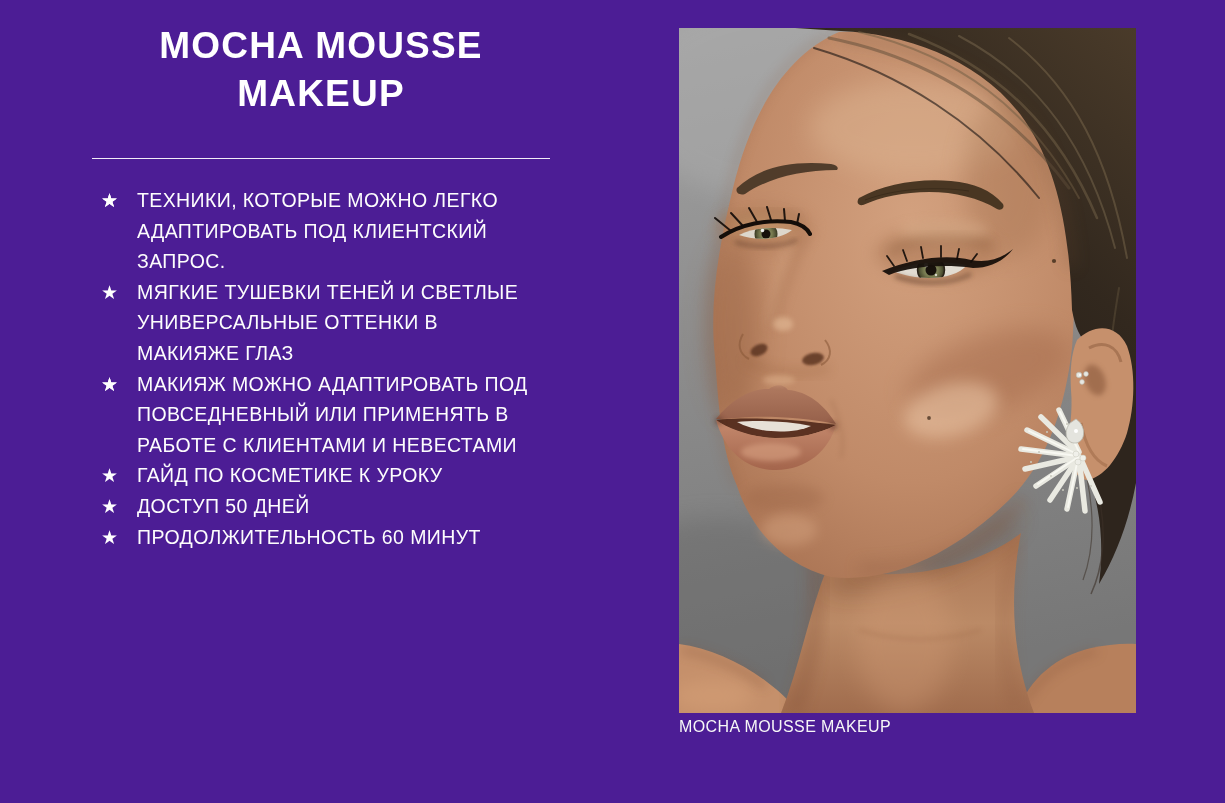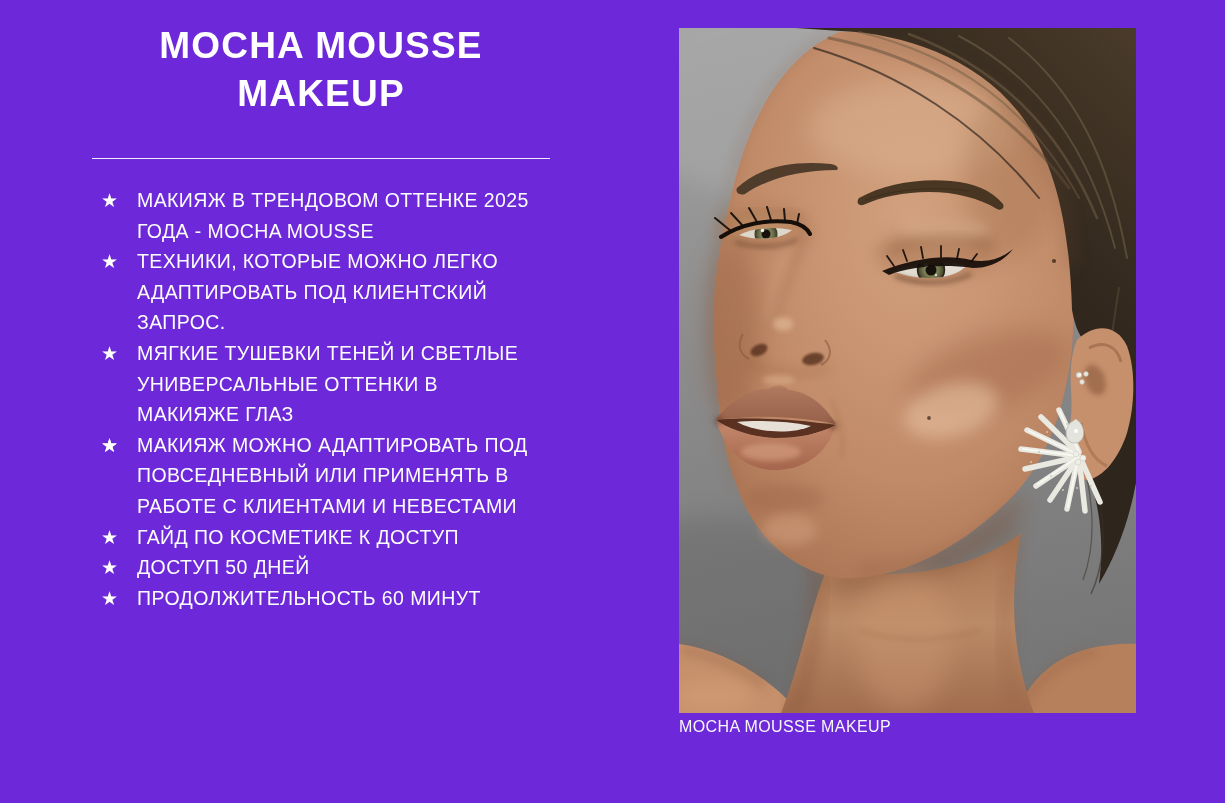--- a/index.html
+++ b/index.html
@@ -1,18 +1,18 @@
 <!DOCTYPE html>
 <html><head>
 <meta charset="utf-8">
 <style>
   html,body { margin:0; padding:0; background:#4a4749; }
   .page {
     position:relative; width:1225px; height:803px;
-    background:#6d28d9; overflow:hidden;
+    background:#4c1d95; overflow:hidden;
     font-family:"Liberation Sans", sans-serif;
   }
   .left-col { position:absolute; left:92px; top:22px; width:458px; color:#fdfdfd; }
   .title {
     margin:0; text-align:center; color:#ffffff;
     font-size:37px; line-height:48px; font-weight:600; letter-spacing:1.2px;
   }
   .divider {
     width:100%; height:0; border-top:1px solid rgba(255,255,255,0.92);
     margin-top:40px;
@@ -33,26 +33,26 @@
 </style>
 </head>
 <body>
 
 <div class="page">
 
   <div class="left-col">
     <h1 class="title">MOCHA MOUSSE MAKEUP</h1>
     <div class="divider"></div>
     <ul class="features">
-        <li class="feature"><span class="star">★</span><span>МАКИЯЖ В ТРЕНДОВОМ ОТТЕНКЕ 2025 ГОДА - MOCHA MOUSSE</span></li>
+        <li class="feature"><span class="star">★</span></li>
         <li class="feature"><span class="star">★</span><span>ТЕХНИКИ, КОТОРЫЕ МОЖНО ЛЕГКО АДАПТИРОВАТЬ ПОД КЛИЕНТСКИЙ ЗАПРОС.</span></li>
         <li class="feature"><span class="star">★</span><span>МЯГКИЕ ТУШЕВКИ ТЕНЕЙ И СВЕТЛЫЕ УНИВЕРСАЛЬНЫЕ ОТТЕНКИ В МАКИЯЖЕ ГЛАЗ</span></li>
         <li class="feature"><span class="star">★</span></li>
         <li class="feature"><span class="star">★</span><span>МАКИЯЖ МОЖНО АДАПТИРОВАТЬ ПОД ПОВСЕДНЕВНЫЙ ИЛИ ПРИМЕНЯТЬ В РАБОТЕ С КЛИЕНТАМИ И НЕВЕСТАМИ</span></li>
-        <li class="feature"><span class="star">★</span><span>ГАЙД ПО КОСМЕТИКЕ К ДОСТУП</span></li>
+        <li class="feature"><span class="star">★</span><span>ГАЙД ПО КОСМЕТИКЕ К УРОКУ</span></li>
         <li class="feature"><span class="star">★</span><span>ДОСТУП 50 ДНЕЙ</span></li>
         <li class="feature"><span class="star">★</span><span>ПРОДОЛЖИТЕЛЬНОСТЬ 60 МИНУТ</span></li>
       </ul>
   </div>
 
   <figure class="photo-block">
     <div class="photo">
 
       <svg width="457" height="685" viewBox="0 0 457 685" xmlns="http://www.w3.org/2000/svg">
         <defs>

